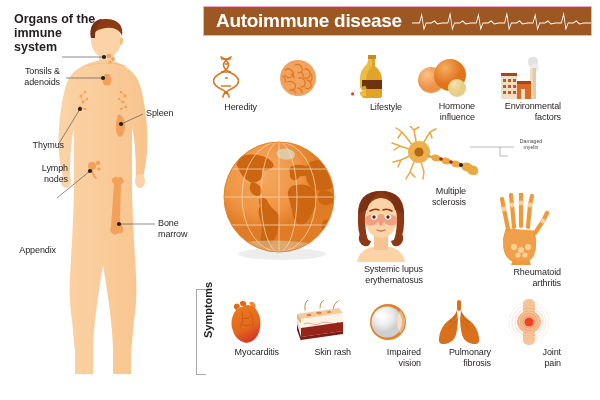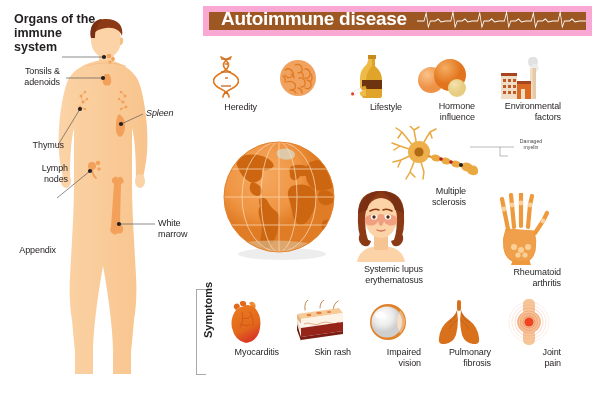--- a/index.html
+++ b/index.html
@@ -21,23 +21,23 @@
     letter-spacing:-0.1px;
   }
   .lbl-left{text-align:right;}
   .icon-cell{position:absolute;display:flex;flex-direction:column;align-items:center;}
   .icon-art{position:relative;}
 
   
   #banner{
     left:203px;top:6px;width:389px;height:30px;
     background:#9c5722;
-    border:6px solid #f9a8d4;
+    border:1px solid #f9a8d4;
     box-sizing:border-box;
-    display:flex;align-items:flex-end;
+    display:flex;align-items:center;
   }
   #banner-title{
     color:#ffffff;font-size:19px;font-weight:bold;letter-spacing:-0.3px;
     margin-left:12px;white-space:nowrap;
   }
   #banner-ecg{margin-left:10px;flex:1;height:22px;}
 
   
   #organs-title{
     left:14px;top:12px;width:120px;
@@ -219,26 +219,26 @@
 
   <div class="abs lbl lbl-left" style="left:14px;top:163px;width:54px;">
     <div>Lymph</div>
     <div>nodes</div>
   </div>
 
   <div class="abs lbl lbl-left" style="left:2px;top:245px;width:54px;">
     <div>Appendix</div>
   </div>
 
-  <div class="abs lbl" style="left:146px;top:108px;width:50px;text-align:left;font-style:italic;">
+  <div class="abs lbl" style="left:146px;top:108px;width:50px;text-align:left;">
     <div>Spleen</div>
   </div>
 
   <div class="abs lbl" style="left:158px;top:218px;width:46px;text-align:left;">
-    <div>White</div>
+    <div>Bone</div>
     <div>marrow</div>
   </div>
 
   <div class="icon-cell" style="left:196px;top:55px;width:60px;">
     <svg width="26" height="44" viewBox="0 0 26 44" class="icon-art">
       <g stroke="#e07b23" stroke-width="1.7" fill="none" stroke-linecap="round">
         <path d="M8,2 C 18,7 18,13 8,18 C -2,23 -2,29 8,34 C 14,37 16,40 16,42"></path>
         <path d="M18,2 C 8,7 8,13 18,18 C 28,23 28,29 18,34 C 12,37 10,40 10,42"></path>
       </g>
       <g stroke="#c9651a" stroke-width="1.3">

